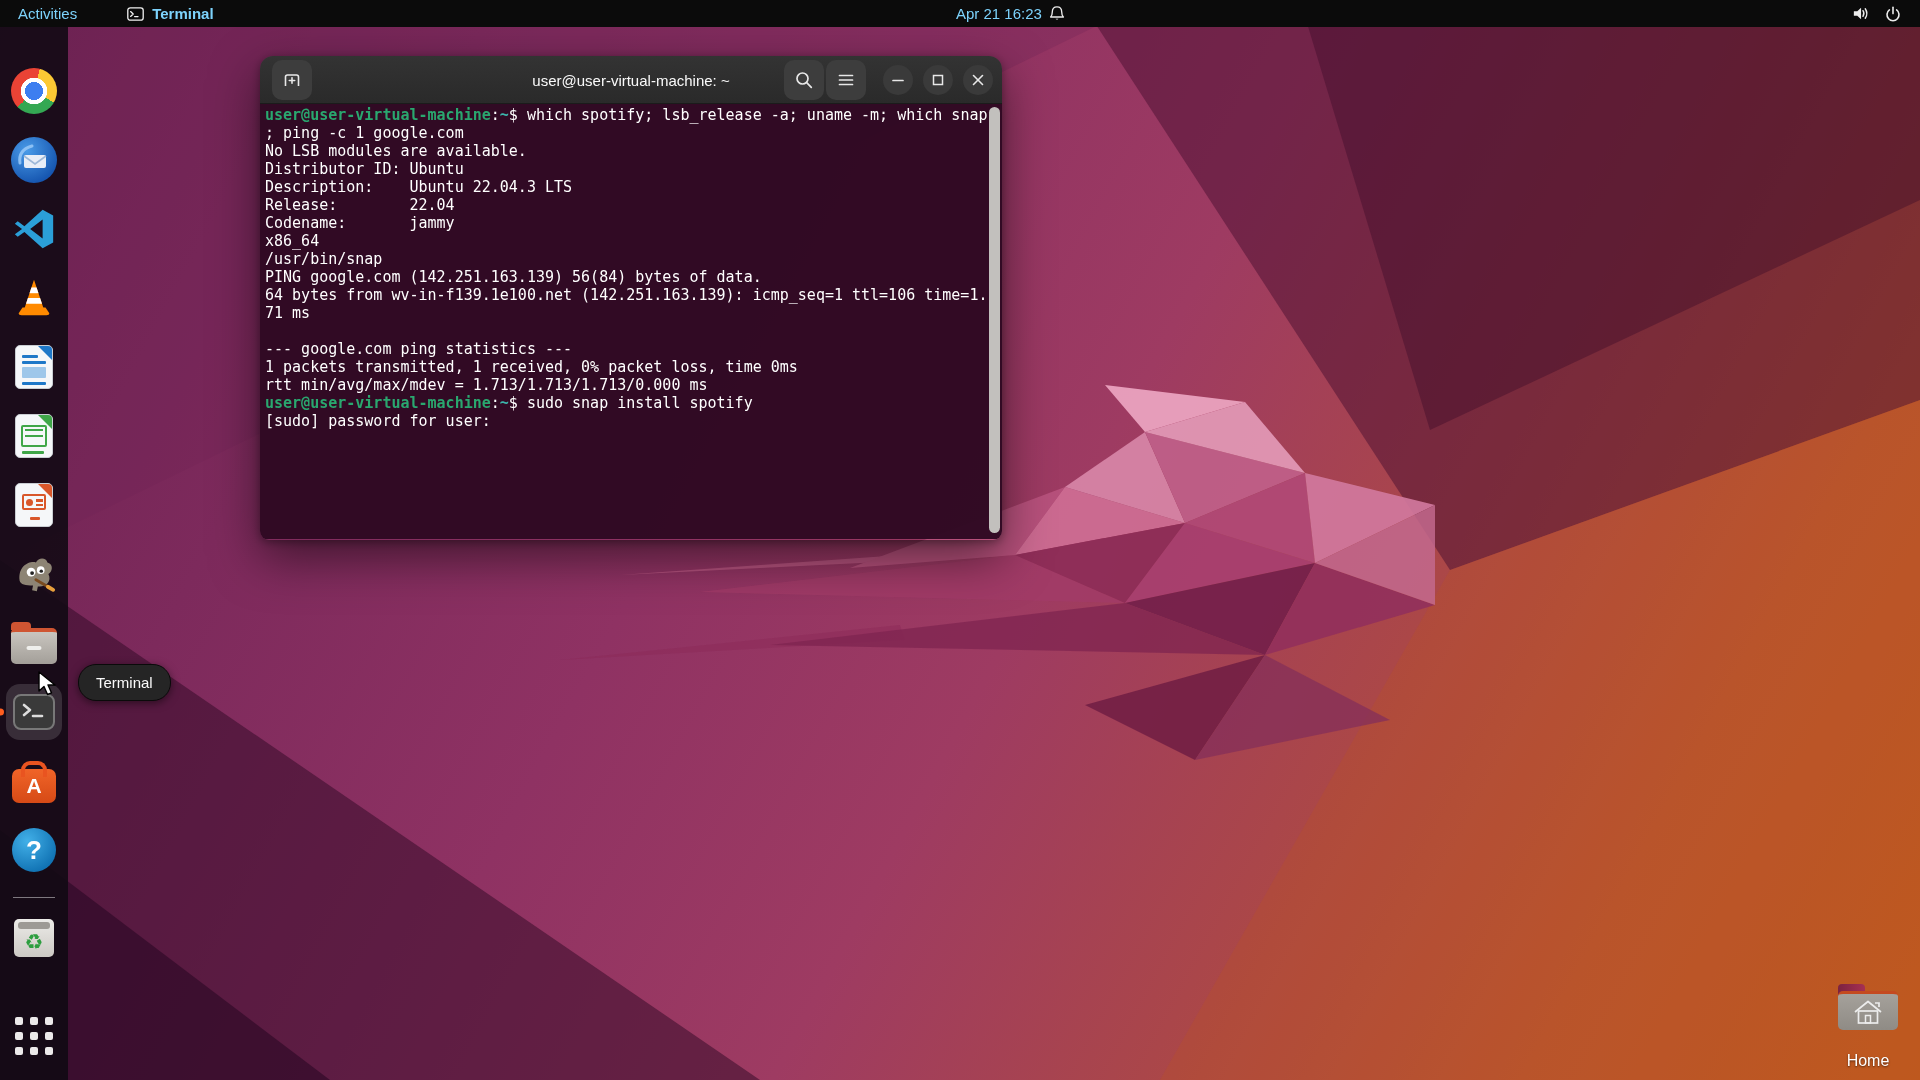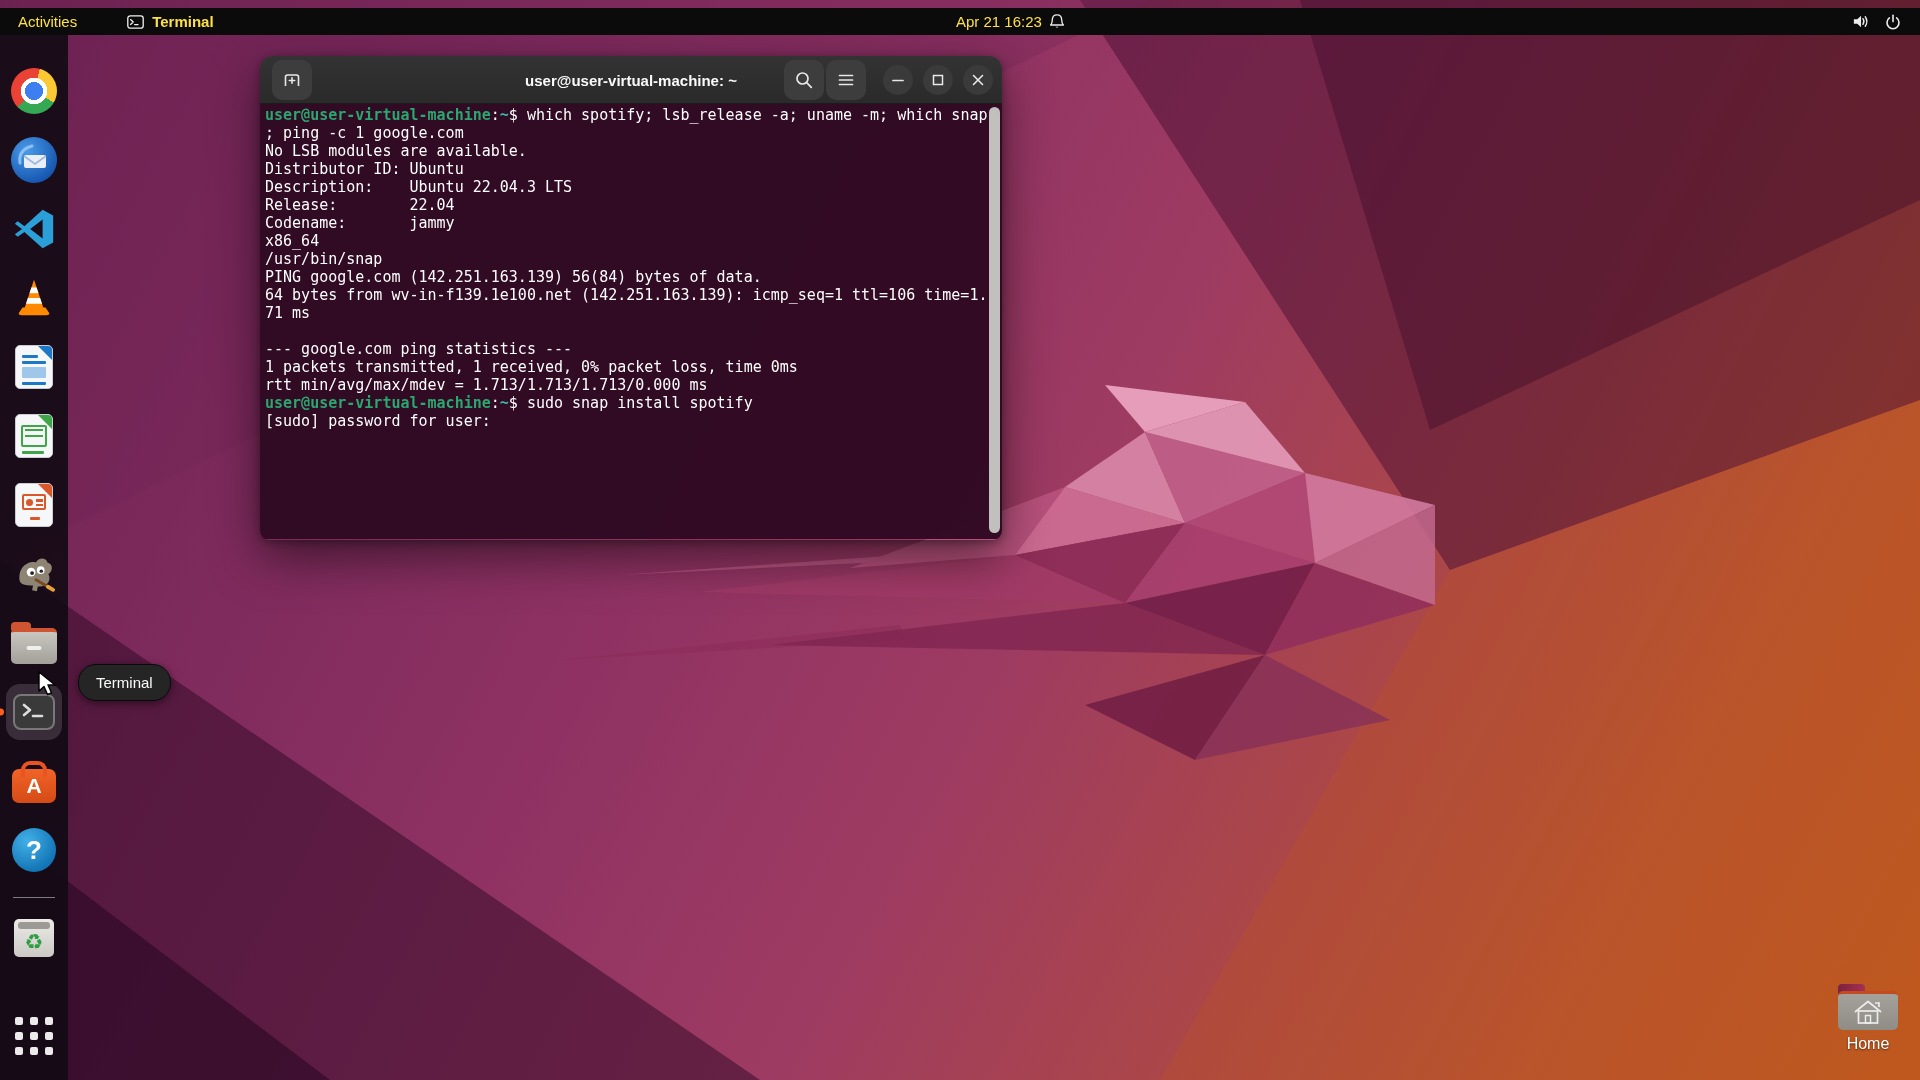--- a/index.html
+++ b/index.html
@@ -11,22 +11,22 @@
   *{box-sizing:border-box;margin:0;padding:0;}
   html,body{width:1920px;height:1080px;overflow:hidden;}
   body{position:relative;font-family:"Liberation Sans",sans-serif;background:#000;}
 
   
   .wallpaper{position:absolute;inset:0;z-index:0;
     background:linear-gradient(118deg,#6b2150 0%,#7d2a5c 20%,#8f3263 38%,#9e3b62 54%,#ab4748 70%,#b85430 84%,#bf5a1e 100%);}
   .wallpaper svg{position:absolute;inset:0;width:100%;height:100%;}
 
   
-  .topbar{position:absolute;top:8px;left:0;right:0;height:27px;background:#0b0b0b;z-index:30;
-    display:flex;align-items:center;color:#fde047;font-size:15px;}
+  .topbar{position:absolute;top:0;left:0;right:0;height:27px;background:#0b0b0b;z-index:30;
+    display:flex;align-items:center;color:#7dd3fc;font-size:15px;}
   .tb-activities{padding:0 18px;height:100%;display:flex;align-items:center;cursor:default;}
   .tb-app{display:flex;align-items:center;gap:8px;height:100%;padding:0 10px;margin-left:22px;font-weight:700;}
   .tb-center{position:absolute;left:956px;top:0;height:27px;display:flex;align-items:center;gap:6px;}
   .tb-right{position:absolute;right:10px;top:0;height:27px;display:flex;align-items:center;gap:14px;padding:0 8px;}
   .tb-icon{display:flex;align-items:center;}
 
   
   .dock{position:absolute;left:0;top:27px;bottom:0;width:68px;background:rgba(18,10,20,0.9);z-index:20;
     display:flex;flex-direction:column;align-items:center;padding-top:36px;}
   .dock-item{width:56px;height:56px;margin-bottom:13px;border-radius:14px;display:flex;align-items:center;justify-content:center;position:relative;flex:0 0 auto;}
@@ -68,21 +68,21 @@
   
   .tooltip{position:absolute;left:78px;top:664px;height:37px;z-index:40;background:#252525;border:1px solid #0a0a0a;
     border-radius:18px;color:#fafafa;font-size:15px;display:flex;align-items:center;padding:0 17px;
     box-shadow:0 2px 8px rgba(0,0,0,.5);}
 
   
   .window{position:absolute;left:260px;top:56px;width:742px;height:484px;z-index:10;border-radius:13px 13px 9px 9px;
     box-shadow:0 18px 48px rgba(0,0,0,.5),0 2px 10px rgba(0,0,0,.35);overflow:hidden;}
   .titlebar{height:48px;background:linear-gradient(#333333,#2a2a2a);border-bottom:1px solid #1b1b1b;position:relative;}
   .title{position:absolute;left:0;right:0;top:0;height:48px;display:flex;align-items:center;justify-content:center;
-    color:#fafafa;font-weight:700;font-size:15px;pointer-events:none;}
+    color:#fafafa;font-weight:400;font-size:15px;pointer-events:none;}
   .tb-btn{position:absolute;top:4px;width:40px;height:40px;border-radius:10px;background:#3d3d3d;border:none;
     display:flex;align-items:center;justify-content:center;}
   .tb-circle{position:absolute;top:9px;width:30px;height:30px;border-radius:50%;background:#3a3a3a;border:none;
     display:flex;align-items:center;justify-content:center;}
   .btn-newtab{left:12px;}
   .btn-search{left:524px;}
   .btn-menu{left:566px;}
   .btn-min{left:623px;}
   .btn-max{left:663px;}
   .btn-close{left:703px;}
@@ -93,21 +93,21 @@
   .seg-w{color:#ffffff;}
   .term-scrollbar{position:absolute;top:3px;right:2px;width:11px;height:calc(100% - 9px);background:#c2c0bd;border-radius:6px;}
 
   
   .home-icon{position:absolute;left:1836px;top:984px;width:64px;z-index:5;display:flex;flex-direction:column;align-items:center;}
   .home-folder{width:60px;height:46px;position:relative;}
   .home-folder .flap{position:absolute;top:0;left:0;width:27px;height:13px;border-radius:4px 4px 0 0;
     background:linear-gradient(90deg,#7c2240,#a63052);}
   .home-folder .fbody{position:absolute;top:7px;left:0;width:60px;height:39px;border-radius:5px;
     background:linear-gradient(#a5a19b,#8f8b85);border-top:3px solid #c44a20;display:flex;align-items:center;justify-content:center;}
-  .home-label{margin-top:5px;color:#fff;font-size:16px;text-shadow:0 1px 2px rgba(0,0,0,.6);}
+  .home-label{margin-top:22px;color:#fff;font-size:16px;text-shadow:0 1px 2px rgba(0,0,0,.6);}
 
   
   .cursor{position:absolute;left:36px;top:670px;z-index:50;pointer-events:none;}
 </style>
 </head>
 <body>
 
 <div class="wallpaper">
   <svg viewBox="0 0 1920 1080" preserveAspectRatio="none">
     <polygon points="1080,0 1920,0 1920,400 1450,570" fill="#470e30" opacity="0.5"></polygon>

